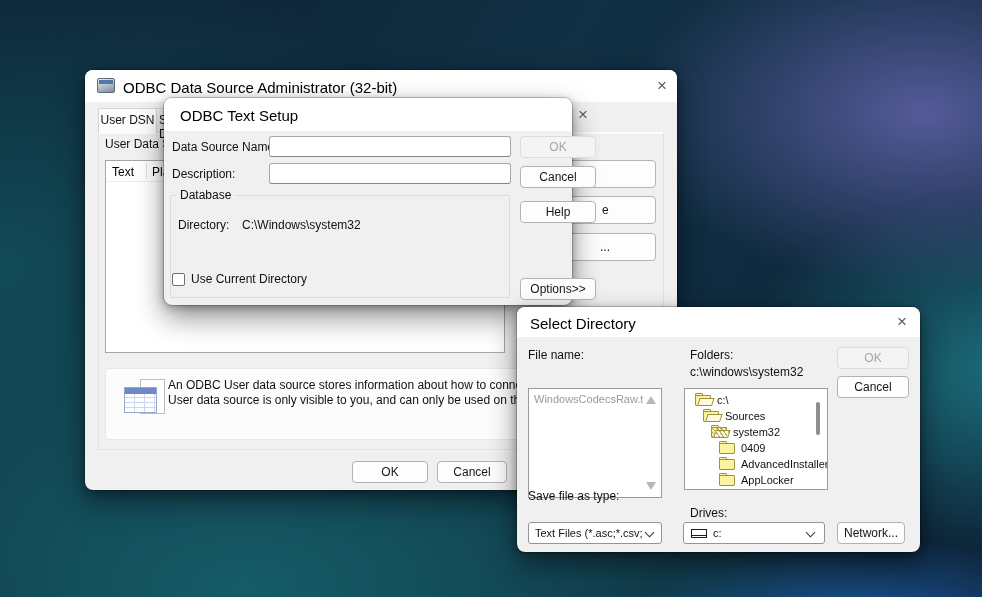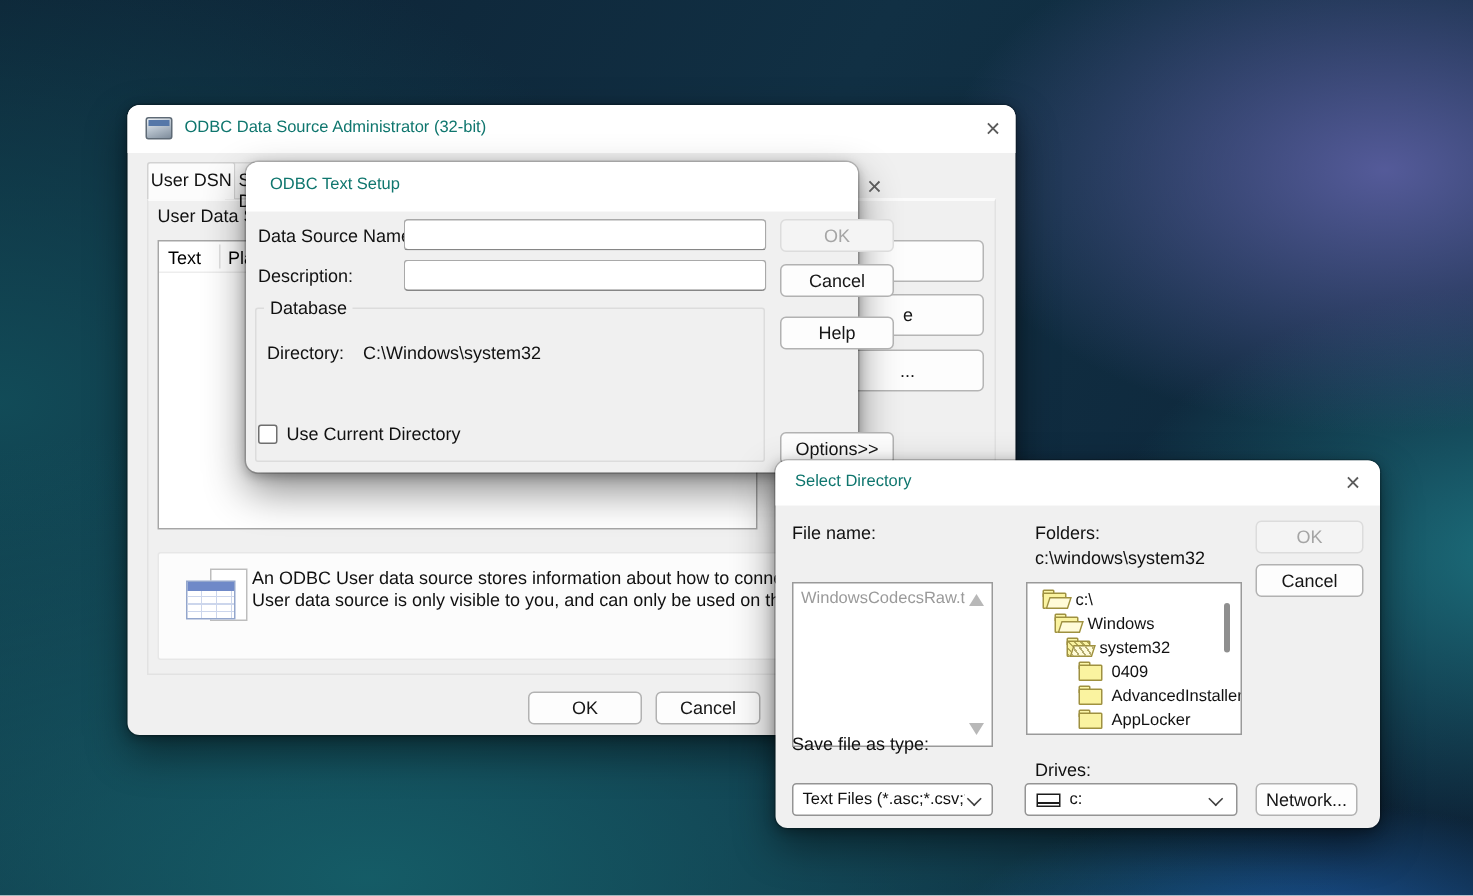--- a/index.html
+++ b/index.html
@@ -11,21 +11,21 @@
       radial-gradient(ellipse 460px 300px at 103% 62%, rgba(30,122,134,.85) 0%, rgba(30,122,134,0) 60%),
       radial-gradient(ellipse 900px 430px at 25% 98%, rgba(21,94,104,.95) 0%, rgba(21,94,104,0) 72%),
       radial-gradient(ellipse 700px 520px at 0% 45%, rgba(18,79,91,.9) 0%, rgba(18,79,91,0) 65%),
       radial-gradient(ellipse 430px 180px at 88% 106%, rgba(29,94,172,.9) 0%, rgba(29,94,172,0) 55%),
       linear-gradient(120deg,#0d2133 0%,#113044 45%,#0d2438 100%);
   }
   .win{ position:absolute; background:#f0f0f0; border-radius:8px;
         box-shadow:0 12px 28px rgba(0,0,0,.45), 0 2px 8px rgba(0,0,0,.3);
         outline:1px solid rgba(0,0,0,.18); }
   .titlebar{ position:absolute; left:0; top:0; right:0; background:#fff; border-radius:8px 8px 0 0; }
-  .wtitle{ position:absolute; font-size:11px; color:#0f766e; white-space:nowrap; }
+  .wtitle{ position:absolute; font-size:15px; color:#000000; white-space:nowrap; }
   .close{ position:absolute; width:22px; height:22px; text-align:center; line-height:21px;
           font-size:17px; color:#5b5b5b; cursor:default; }
   .lbl{ position:absolute; font-size:12px; color:#111; white-space:nowrap; }
   .btn{ position:absolute; background:#fdfdfd; border:1px solid #b2b2b2; border-radius:4px;
         font-size:12px; color:#161616; display:flex; align-items:center; justify-content:center; white-space:nowrap; }
   .btn.dis{ background:#f4f4f4; border-color:#dcdcdc; color:#a5a5a5; }
   .tinput{ position:absolute; background:#fff; border:1px solid #a9a9a9; border-bottom-color:#868686;
            border-radius:3px; font-size:12px; padding:0 6px; color:#111;
            font-family:"Liberation Sans","DejaVu Sans",sans-serif; }
   .sq{ border-radius:0; border:1px solid #9a9a9a; }
@@ -128,21 +128,21 @@
           </div>
       </div>
       <div class="iline" style="left:62px; top:9px">An ODBC User data source stores information about how to connect to the i</div>
       <div class="iline" style="left:62px; top:24px">User data source is only visible to you, and can only be used on the current</div>
     </div>
 
     <div class="btn" style="left:267px; top:391px; width:76px; height:22px">OK</div>
     <div class="btn" style="left:352px; top:391px; width:70px; height:22px">Cancel</div>
   </div>
 
-  <div class="win" style="left:164px; top:108px; width:408px; height:207px; z-index:20">
+  <div class="win" style="left:164px; top:98px; width:408px; height:207px; z-index:20">
     <div class="titlebar" style="height:33px">
       <span class="wtitle" style="left:16px; top:9px">ODBC Text Setup</span>
       <span class="close" style="left:408px; top:6px">×</span>
     </div>
 
     <div class="lbl" style="left:8px; top:42px">Data Source Name:</div>
     <input class="tinput" style="left: 105px; top: 38px; width: 242px; height: 21px;" value="">
 
     <div class="lbl" style="left:8px; top:69px">Description:</div>
     <input class="tinput" style="left: 105px; top: 65px; width: 242px; height: 21px;" value="">
@@ -186,21 +186,21 @@
             <i class="ffront"></i>
           </span>
         <span class="tlabel" style="left:32px">c:\</span>
       </div>
       <div class="trow" style="left:0; top:20px; width:100%">
         <span class="fold open" style="left:18px">
             <i class="ftab"></i>
             <i class="fbody"></i>
             <i class="ffront"></i>
           </span>
-        <span class="tlabel" style="left:40px">Windows</span>
+        <span class="tlabel" style="left:40px">Sources</span>
       </div>
       <div class="trow" style="left:0; top:36px; width:100%">
         <span class="fold open cur" style="left:26px">
             <i class="ftab"></i>
             <i class="fbody"></i>
             <i class="ffront"></i>
           </span>
         <span class="tlabel" style="left:48px">system32</span>
       </div>
       <div class="trow" style="left:0; top:52px; width:100%">

